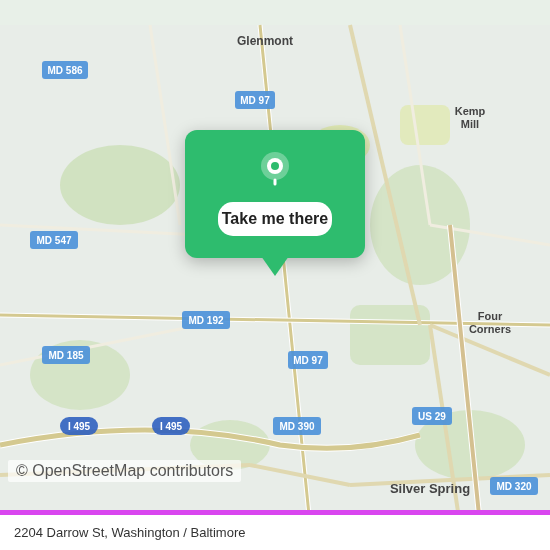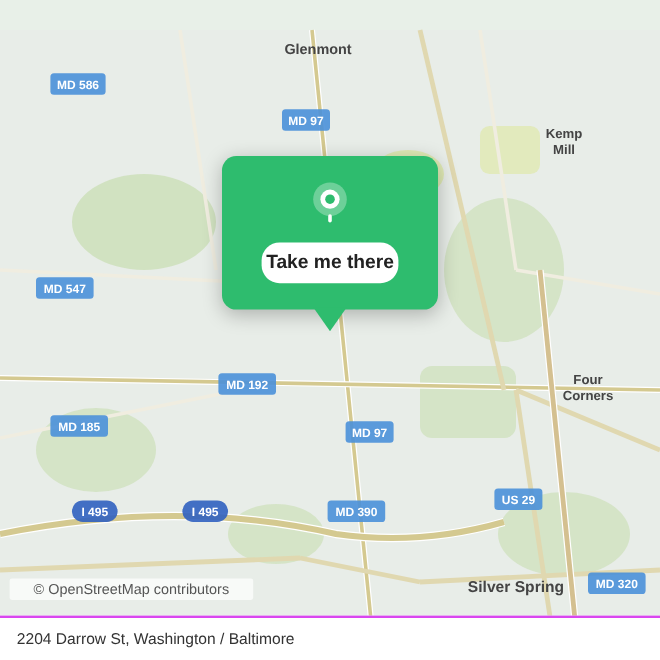--- a/index.html
+++ b/index.html
@@ -31,21 +31,21 @@
     #bottom-bar {
       position: absolute;
       bottom: 0;
       left: 0;
       right: 0;
       background: white;
       padding: 10px 28px 10px 14px;
       display: flex;
       align-items: center;
       justify-content: space-between;
-      border-top: 2px solid #d946ef;
+      border-top: 5px solid #d946ef;
       z-index: 10;
     }
 
     #address-text {
       font-size: 13px;
       color: #333;
       font-weight: 400;
     }
 
     #moovit-logo {
@@ -72,26 +72,26 @@
     .moovit-text {
       font-size: 18px;
       font-weight: bold;
       color: #e8263d;
       letter-spacing: -0.5px;
     }
 
     
     #copyright {
       position: absolute;
-      bottom: 50px;
+      bottom: 68px;
       left: 8px;
-      font-size: 12px;
+      font-size: 16px;
       color: #555;
       background: rgba(255,255,255,0.7);
-      padding: 2px 20px;
+      padding: 2px 8px;
       border-radius: 2px;
       z-index: 10;
     }
 
     
     #popup-card {
       position: absolute;
       top: 130px;
       left: 50%;
       transform: translateX(-50%);

